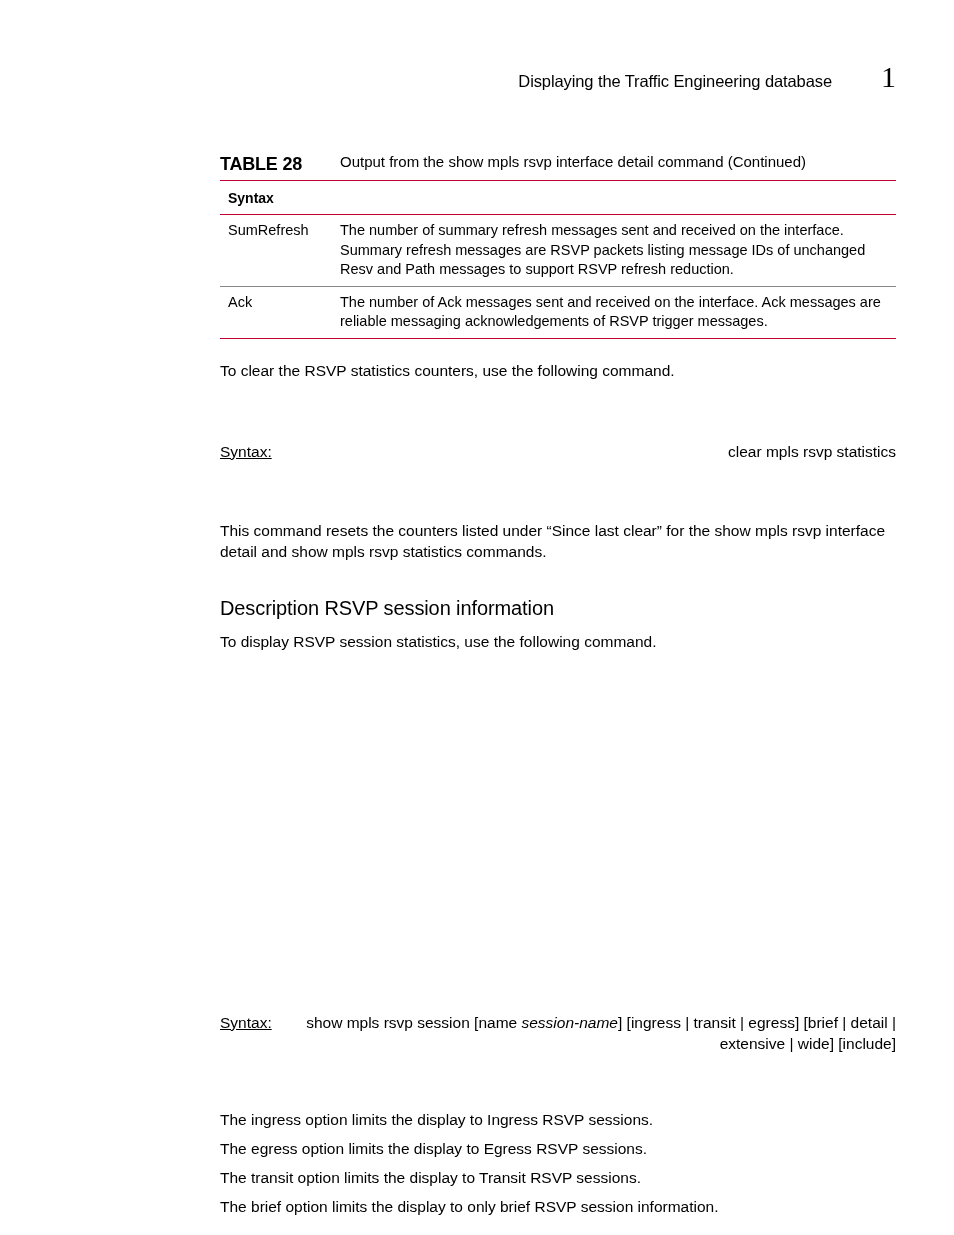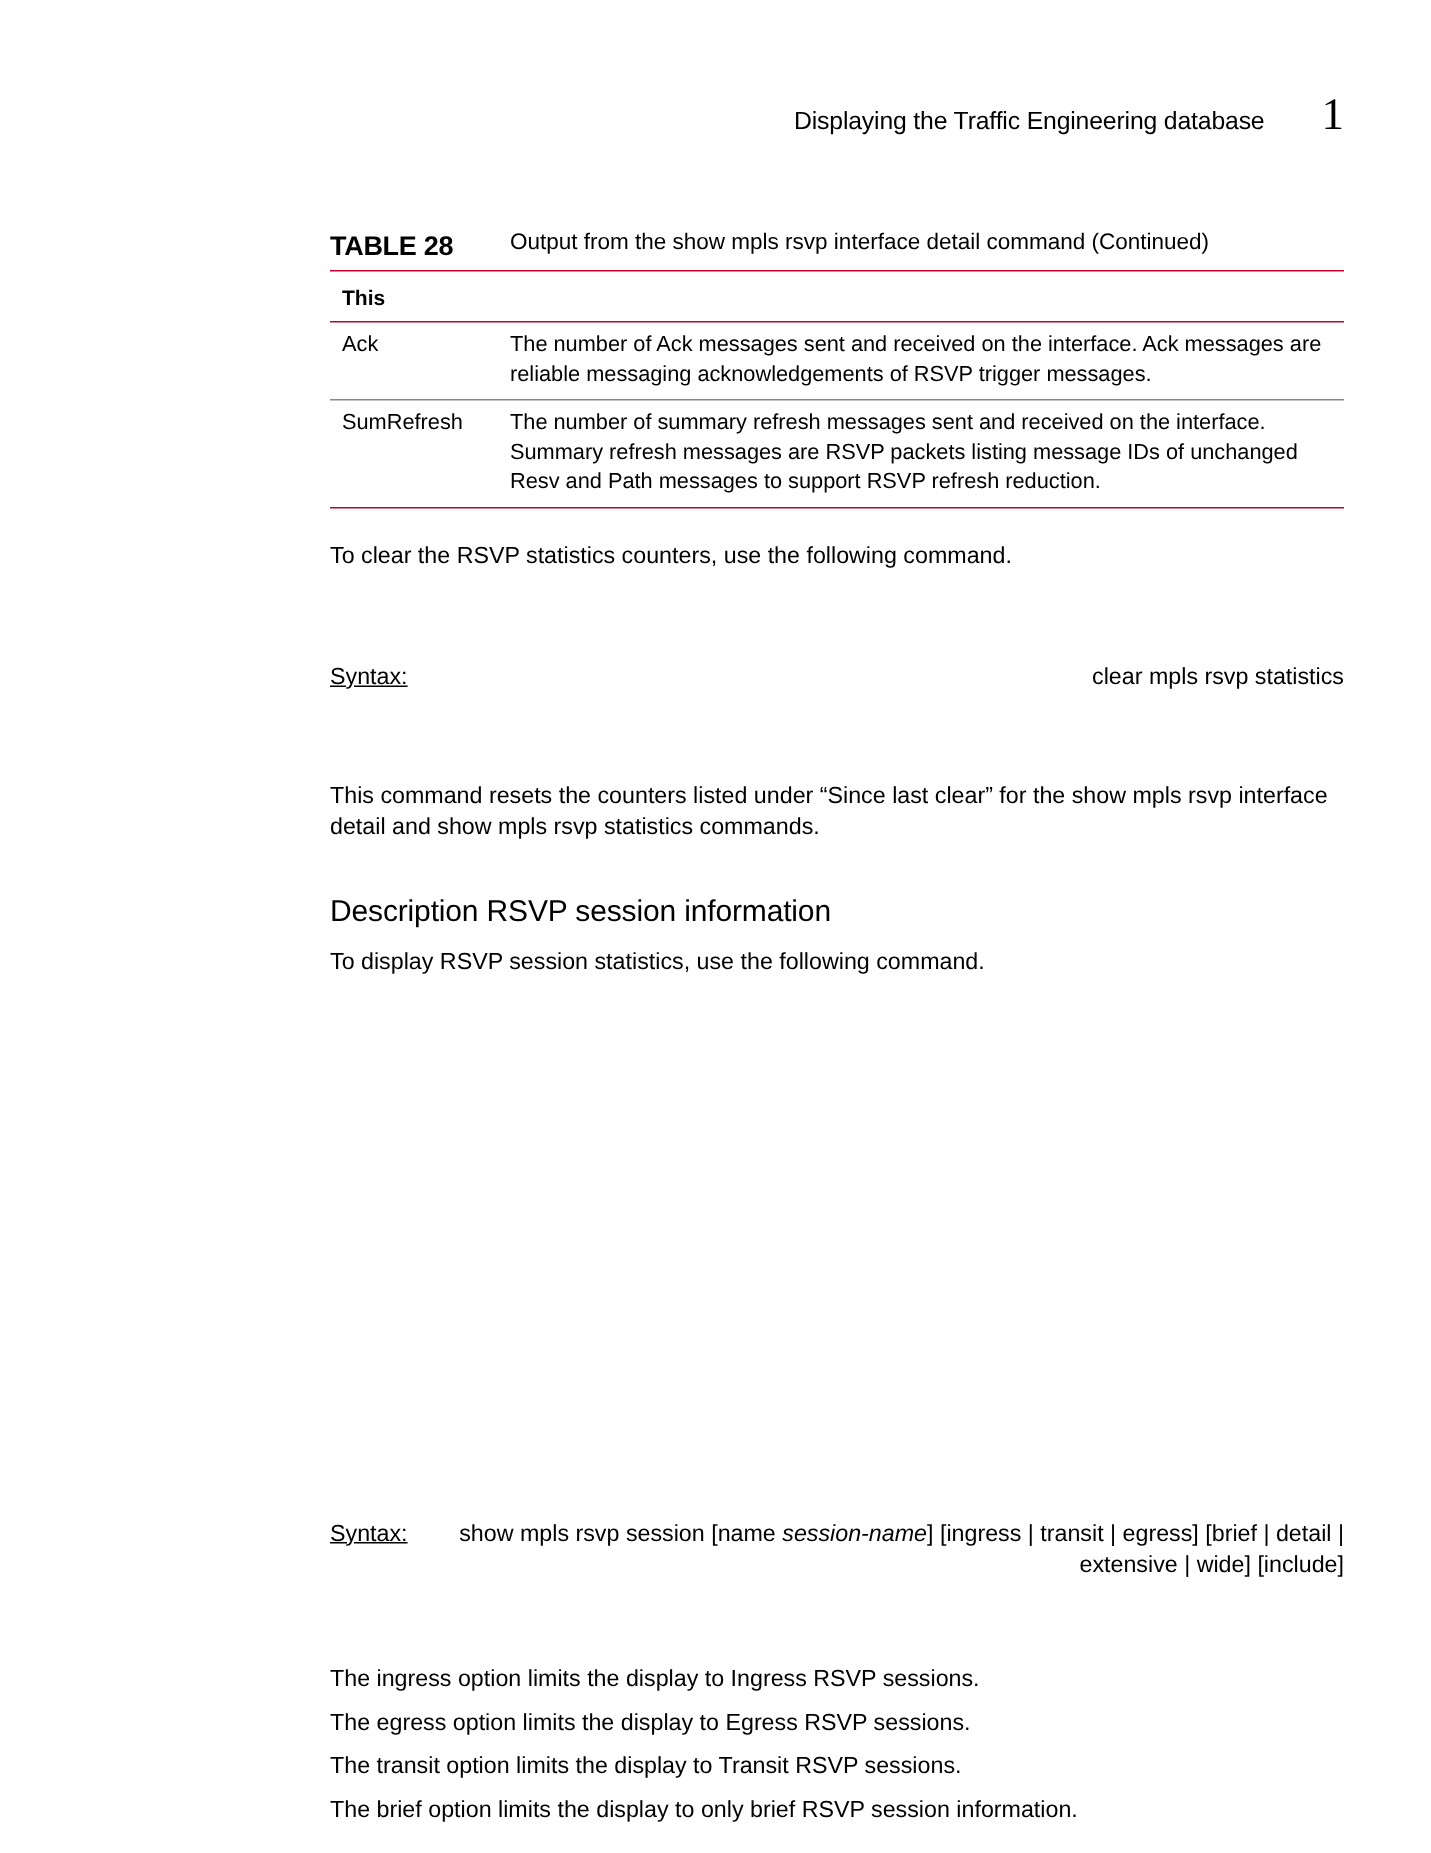--- a/index.html
+++ b/index.html
@@ -10,21 +10,21 @@
     color: #000;
     width: 954px;
   }
   .page {
     padding: 60px 58px 60px 60px;
   }
   .header {
     display: flex;
     justify-content: flex-end;
     align-items: baseline;
-    gap: 38px;
+    gap: 49px;
     margin-bottom: 58px;
   }
   .header-title {
     font-size: 16.5px;
     font-family: Arial, Helvetica, sans-serif;
     letter-spacing: -0.1px;
   }
   .header-num {
     font-size: 30px;
     font-family: Georgia, 'Times New Roman', serif;
@@ -124,31 +124,31 @@
   </div>
 
   <div class="content">
 
     <div class="table-caption">
       <span class="table-label">TABLE 28</span>
       <span class="table-title">Output from the show mpls rsvp interface detail command  (Continued)</span>
     </div>
 
     <div class="thead">
-      <span class="col-field">This</span>
+      <span class="col-field">Syntax</span>
     </div>
 
     <div class="tbody">
       <div class="trow">
+        <span class="col-field">SumRefresh</span>
+        <span class="col-desc">The number of summary refresh messages sent and received on the interface. Summary refresh messages are RSVP packets listing message IDs of unchanged Resv and Path messages to support RSVP refresh reduction.</span>
+      </div>
+      <div class="trow">
         <span class="col-field">Ack</span>
         <span class="col-desc">The number of Ack messages sent and received on the interface. Ack messages are reliable messaging acknowledgements of RSVP trigger messages.</span>
-      </div>
-      <div class="trow">
-        <span class="col-field">SumRefresh</span>
-        <span class="col-desc">The number of summary refresh messages sent and received on the interface. Summary refresh messages are RSVP packets listing message IDs of unchanged Resv and Path messages to support RSVP refresh reduction.</span>
       </div>
     </div>
 
     <p class="p">To clear the RSVP statistics counters, use the following command.</p>
 
     <div class="syntax-row">
       <span class="syntax-label">Syntax:</span>
       <span class="syntax-body">clear mpls rsvp statistics</span>
     </div>
 

